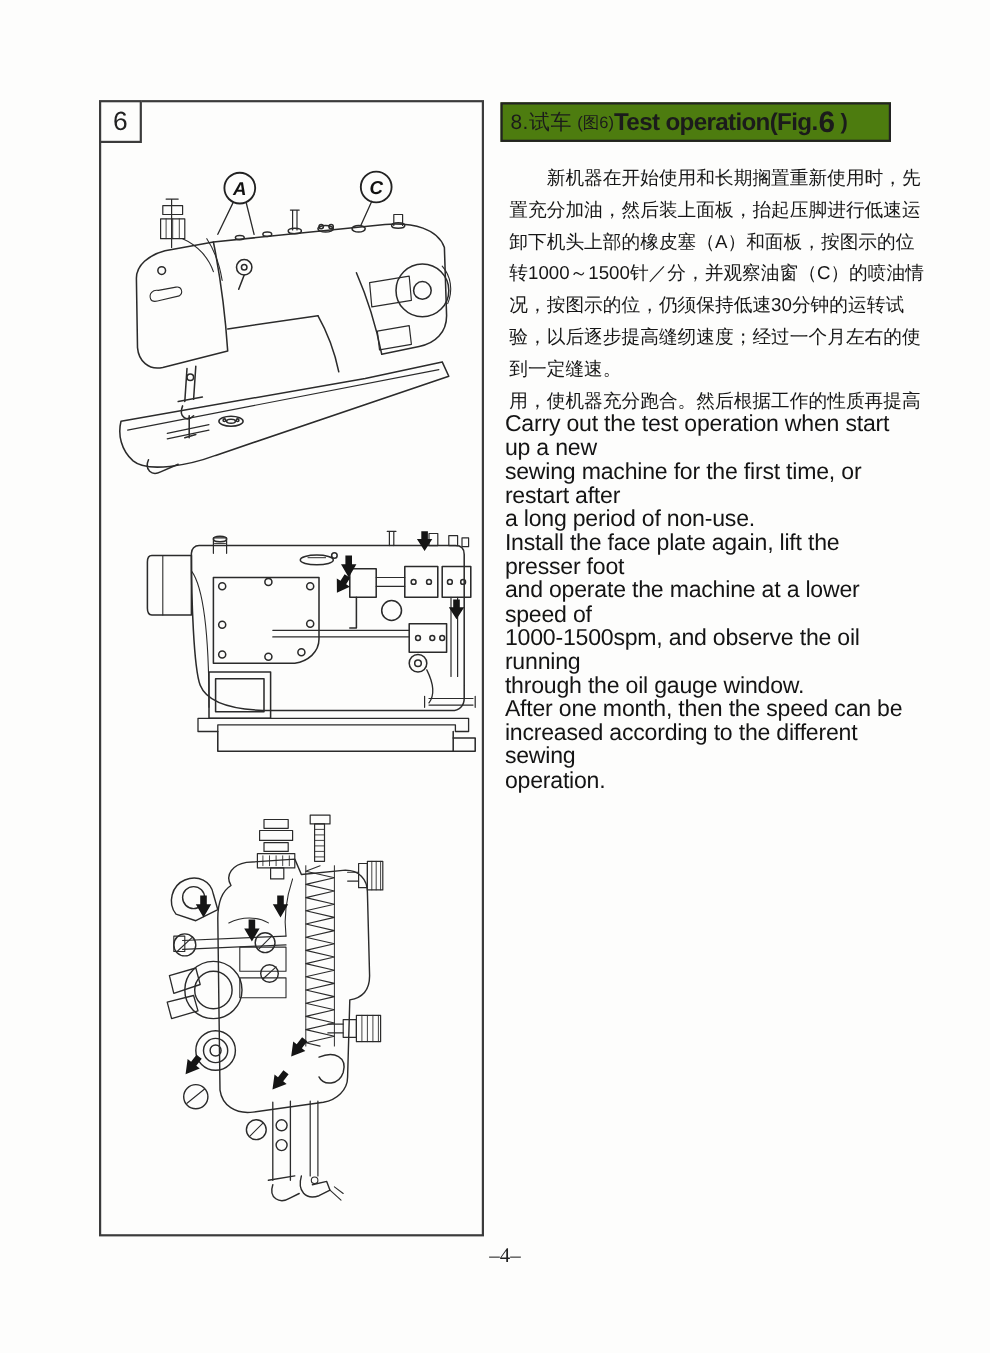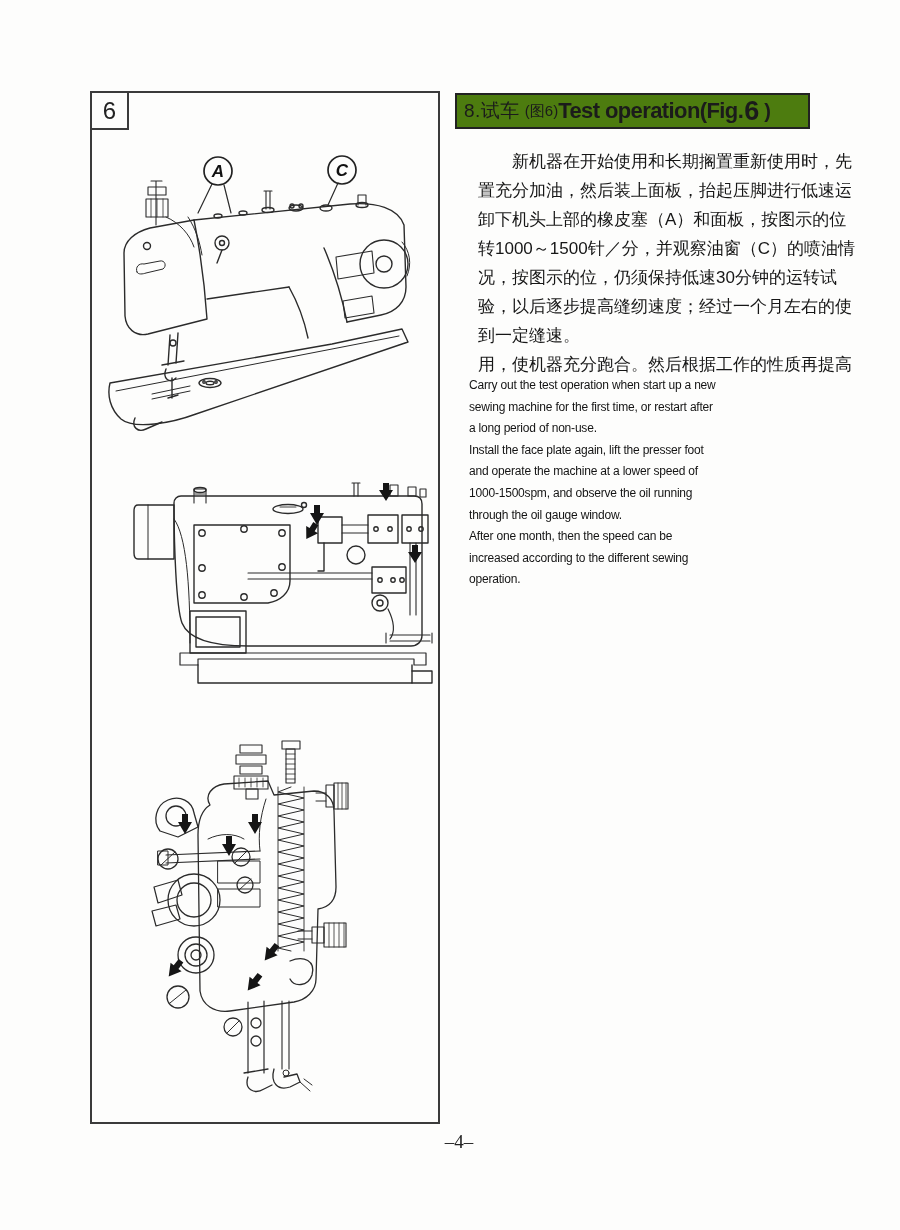--- a/index.html
+++ b/index.html
@@ -28,28 +28,28 @@
     position:absolute;left:455px;top:93px;width:344px;height:32px;
     border:2px solid #222;display:flex;align-items:center;
     padding-left:7px;white-space:nowrap;background:#4d7c0f;
   }
   .h-zh{font-size:19px;letter-spacing:0.5px;}
   .h-figzh{font-size:15px;margin-left:5px;}
   .h-en{font-size:22px;font-weight:bold;letter-spacing:-0.6px;}
   .h-no{font-size:27px;font-weight:bold;line-height:1;margin-left:1px;}
   .h-close{font-size:20px;font-weight:bold;margin-left:5px;}
   .zh-para{
-    position:absolute;left:478px;top:147px;width:368px;
+    position:absolute;left:463px;top:147px;width:368px;
     font-size:17px;line-height:29px;color:#161616;
   }
   .zh-line{white-space:nowrap;}
   .zh-line.indent{text-indent:34px;}
   .en-block{
-    position:absolute;left:469px;top:375px;width:375px;
-    font-size:12px;line-height:21.6px;letter-spacing:-0.2px;color:#141414;
+    position:absolute;left:459px;top:375px;width:375px;
+    font-size:21px;line-height:21.6px;letter-spacing:-0.2px;color:#141414;
   }
   .en-block p{margin:0;white-space:pre-line;}
   .page-num{
     position:absolute;left:0;right:0;top:1131px;text-align:center;
     font-family:"Liberation Serif", serif;font-size:19px;color:#222;
     padding-left:18px;
   }
   svg{display:block;}
 </style>
 </head>

